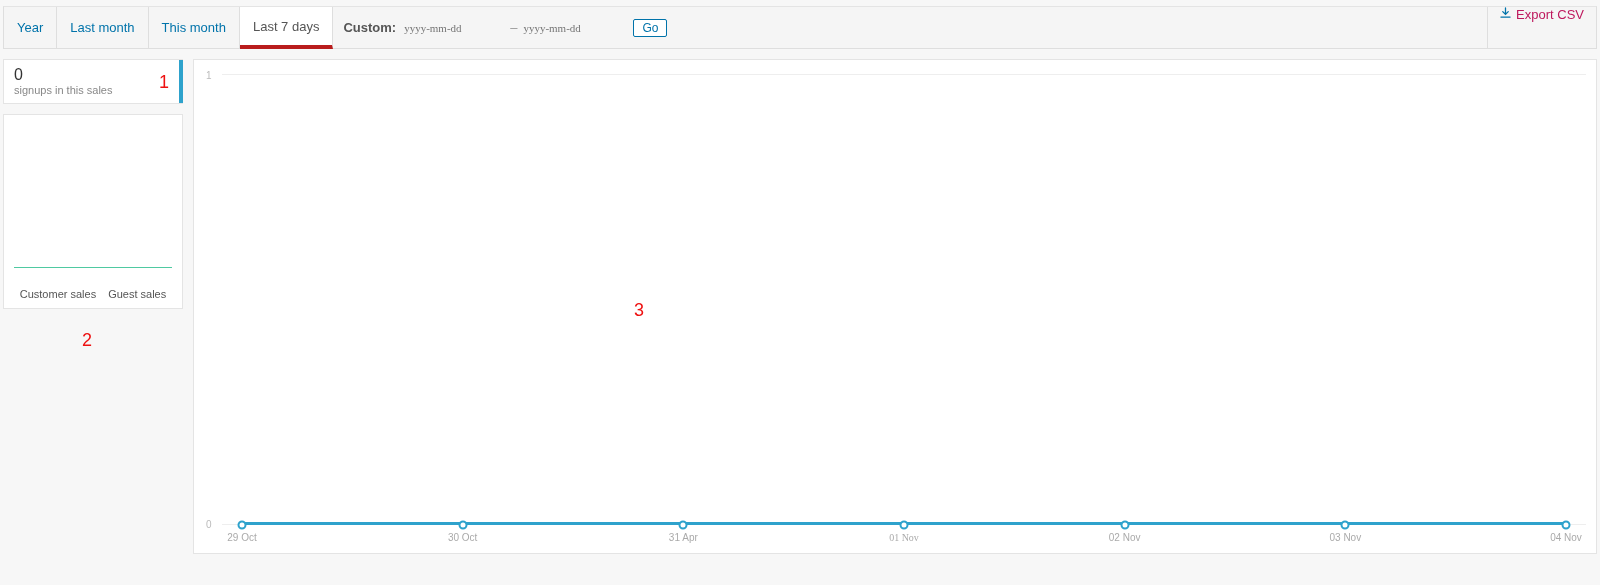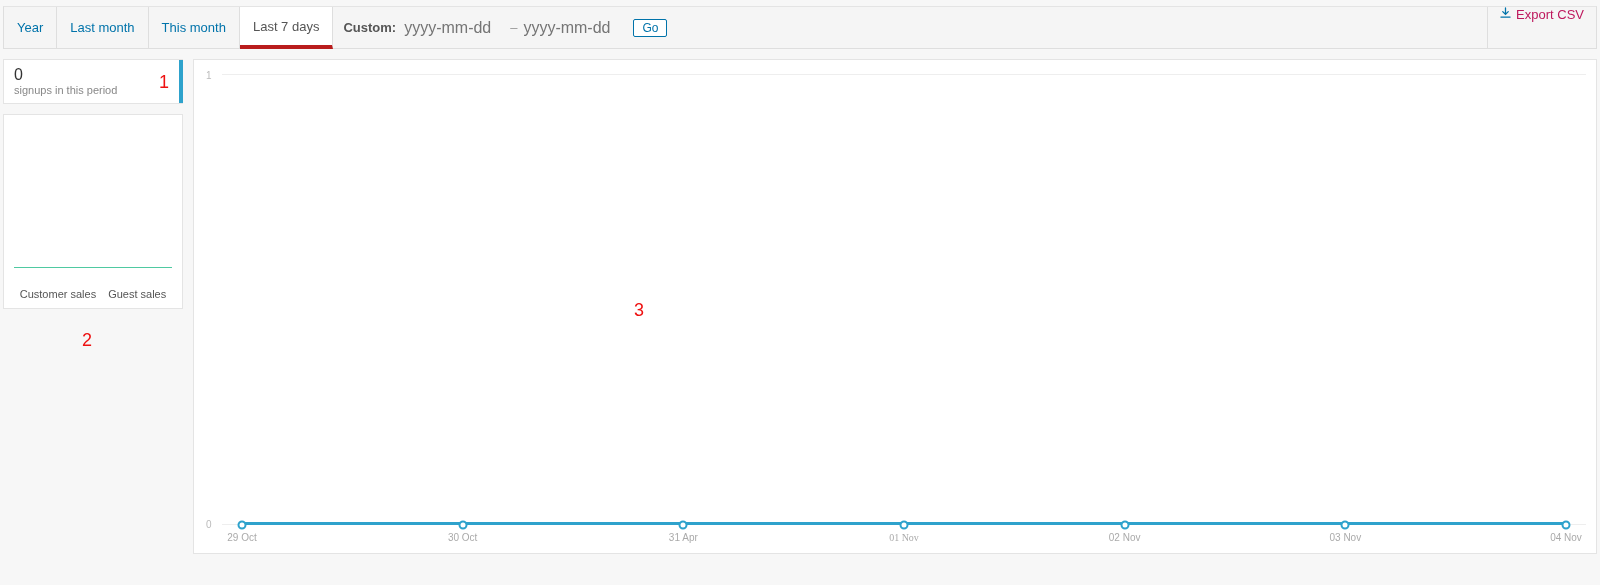--- a/index.html
+++ b/index.html
@@ -39,23 +39,23 @@
     }
     .custom-range {
       display:flex; align-items:center;
       padding: 0 10px;
       color:#555;
     }
     .custom-range .lbl { font-weight:600; margin-right:8px; }
     .date-input {
       width: 100px; height:22px;
       border:none; background:transparent;
-      color:#888; font-size:16px;
+      color:#888; font-size:11px;
       text-align:left;
-      font-family:Liberation Sans, sans-serif;
+      font-family:Liberation Serif, serif;
     }
     .range-dash { color:#999; padding:0 6px; }
     .go-btn {
       margin-left:10px;
       border:1px solid #0073aa;
       color:#0073aa;
       background:#fff;
       font-size:12px;
       padding:1px 8px;
       border-radius:2px;
@@ -181,21 +181,21 @@
       <path d="M6 1 v6 M3 5 l3 3 l3 -3 M1 11 h10" fill="none" stroke="#0073aa" stroke-width="1.4" stroke-linecap="round"></path>
     </svg>
     <span>Export CSV</span>
   </div>
 </div>
 
 <div class="content">
   <div class="sidecol">
     <div class="stat-card" style="position:relative">
       <div class="stat-num">0</div>
-      <div class="stat-lbl">signups in this period</div>
+      <div class="stat-lbl">signups in this sales</div>
       <div class="handle"></div>
       <span class="annot annot1">1</span>
     </div>
 
     <div class="mini-card">
       <div class="mini-plot">
         <div class="mini-axis"></div>
       </div>
       <div class="mini-legend">
         <span>Customer sales</span>

